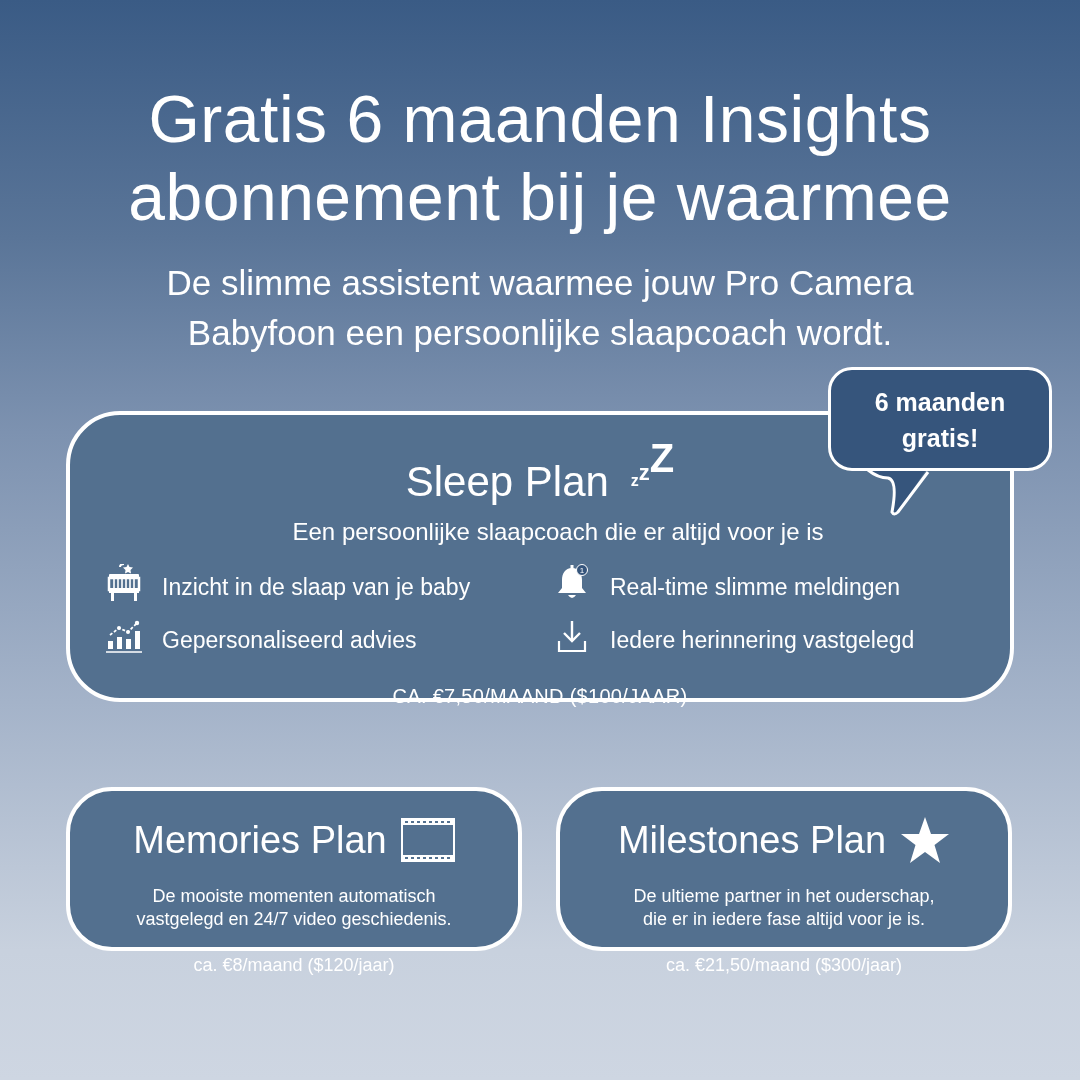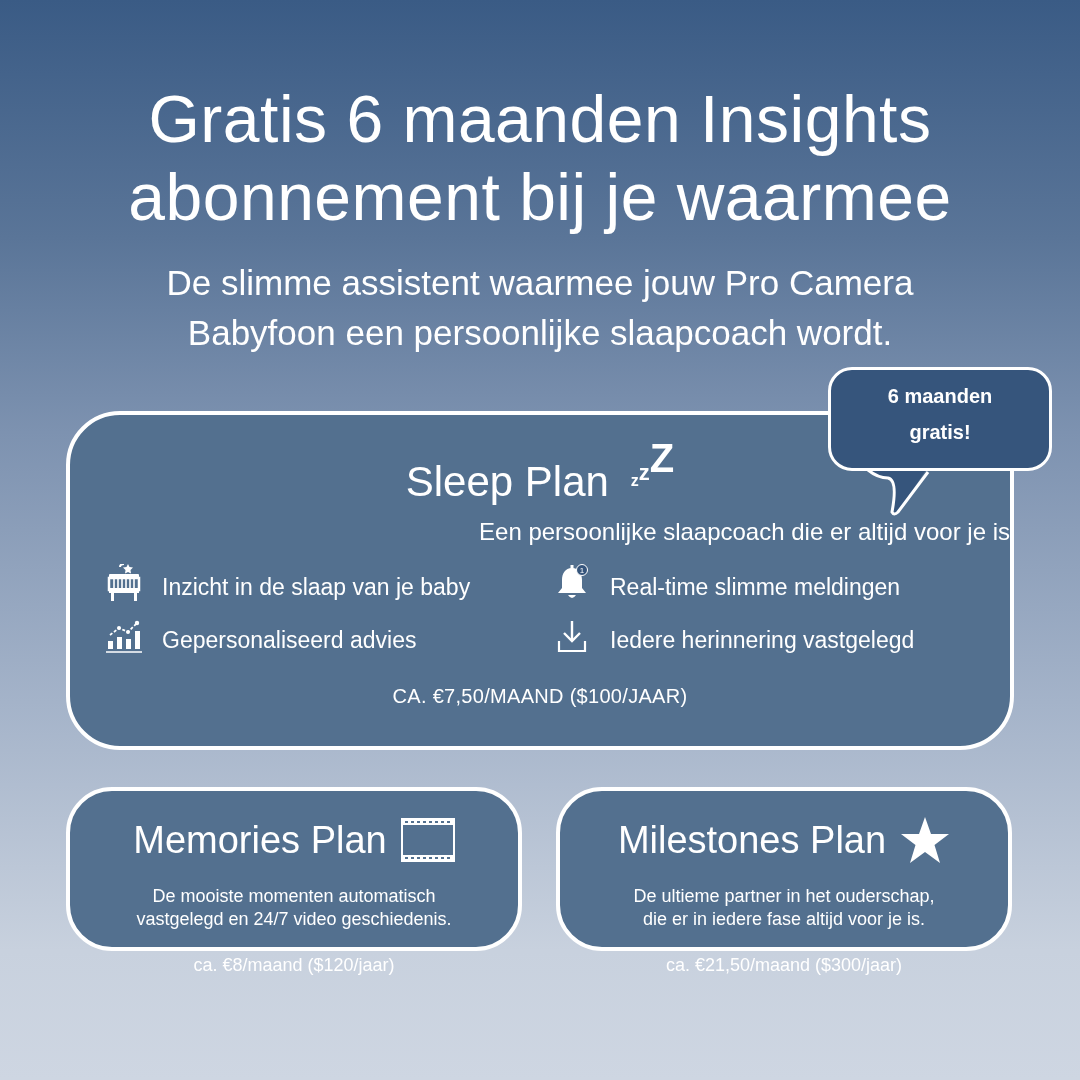--- a/index.html
+++ b/index.html
@@ -14,42 +14,42 @@
     font-size:66px; line-height:78px; font-weight:400; letter-spacing:0.5px;
   }
   .subhead {
     position:absolute; left:0; top:258px; width:1080px; text-align:center;
     font-size:35px; line-height:50px; font-weight:400;
   }
   .card {
     position:absolute; background:#53708f; border:4px solid #ffffff;
     box-sizing:border-box; border-radius:46px;
   }
-  .sleep { left:66px; top:411px; width:948px; height:339px; border-radius:54px; }
+  .sleep { left:66px; top:411px; width:948px; height:291px; border-radius:54px; }
   .sleep-title {
     position:absolute; left:0; top:42px; width:100%; text-align:center;
     font-size:42px; line-height:50px;
   }
   .zzz { display:inline-block; margin-left:22px; font-weight:700; vertical-align:top; position:relative; top:-10px; }
   .zzz .z1 { font-size:16px; } .zzz .z2 { font-size:22px; position:relative; top:-6px; } .zzz .z3 { font-size:40px; position:relative; top:-14px; }
   .sleep-sub {
-    position:absolute; left:0; top:100px; width:100%; text-align:right;
-    font-size:24px; line-height:34px;
+    position:absolute; left:0; top:100px; width:100%; text-align:center;
+    font-size:24px; line-height:34px;padding-left:18px;
   }
   .feature { position:absolute; display:flex; align-items:flex-end; font-size:23px; }
   .feature .ico { width:36px; height:36px; margin-right:20px; display:flex; align-items:center; justify-content:center; }
   .price-caps {
     position:absolute; left:0; top:270px; width:100%; text-align:center;
     font-size:20px; letter-spacing:0.3px;
   }
   .badge {
     position:absolute; left:828px; top:367px; width:224px; height:104px;
     background:#36557c; border:3px solid #ffffff; box-sizing:border-box;
-    border-radius:24px; text-align:center; font-weight:700; font-size:20px; line-height:36px;
-    padding-top:8px;
+    border-radius:24px; text-align:center; font-weight:700; font-size:25px; line-height:36px;
+    padding-top:14px;
   }
   .badge-tail { position:absolute; left:862px; top:466px; width:80px; height:50px; }
   .small { top:787px; width:456px; height:164px; }
   .memories { left:66px; }
   .milestones { left:556px; }
   .small-title { position:absolute; left:0; top:24px; width:100%; text-align:center; font-size:38px; line-height:50px; display:flex; justify-content:center; align-items:center; }
   .small-title .ico { margin-left:14px; display:inline-flex; }
   .small-desc { position:absolute; left:0; top:94px; width:100%; text-align:center; font-size:18px; line-height:23px; }
   .small-price { position:absolute; left:0; top:164px; width:100%; text-align:center; font-size:18px; }
 </style>

